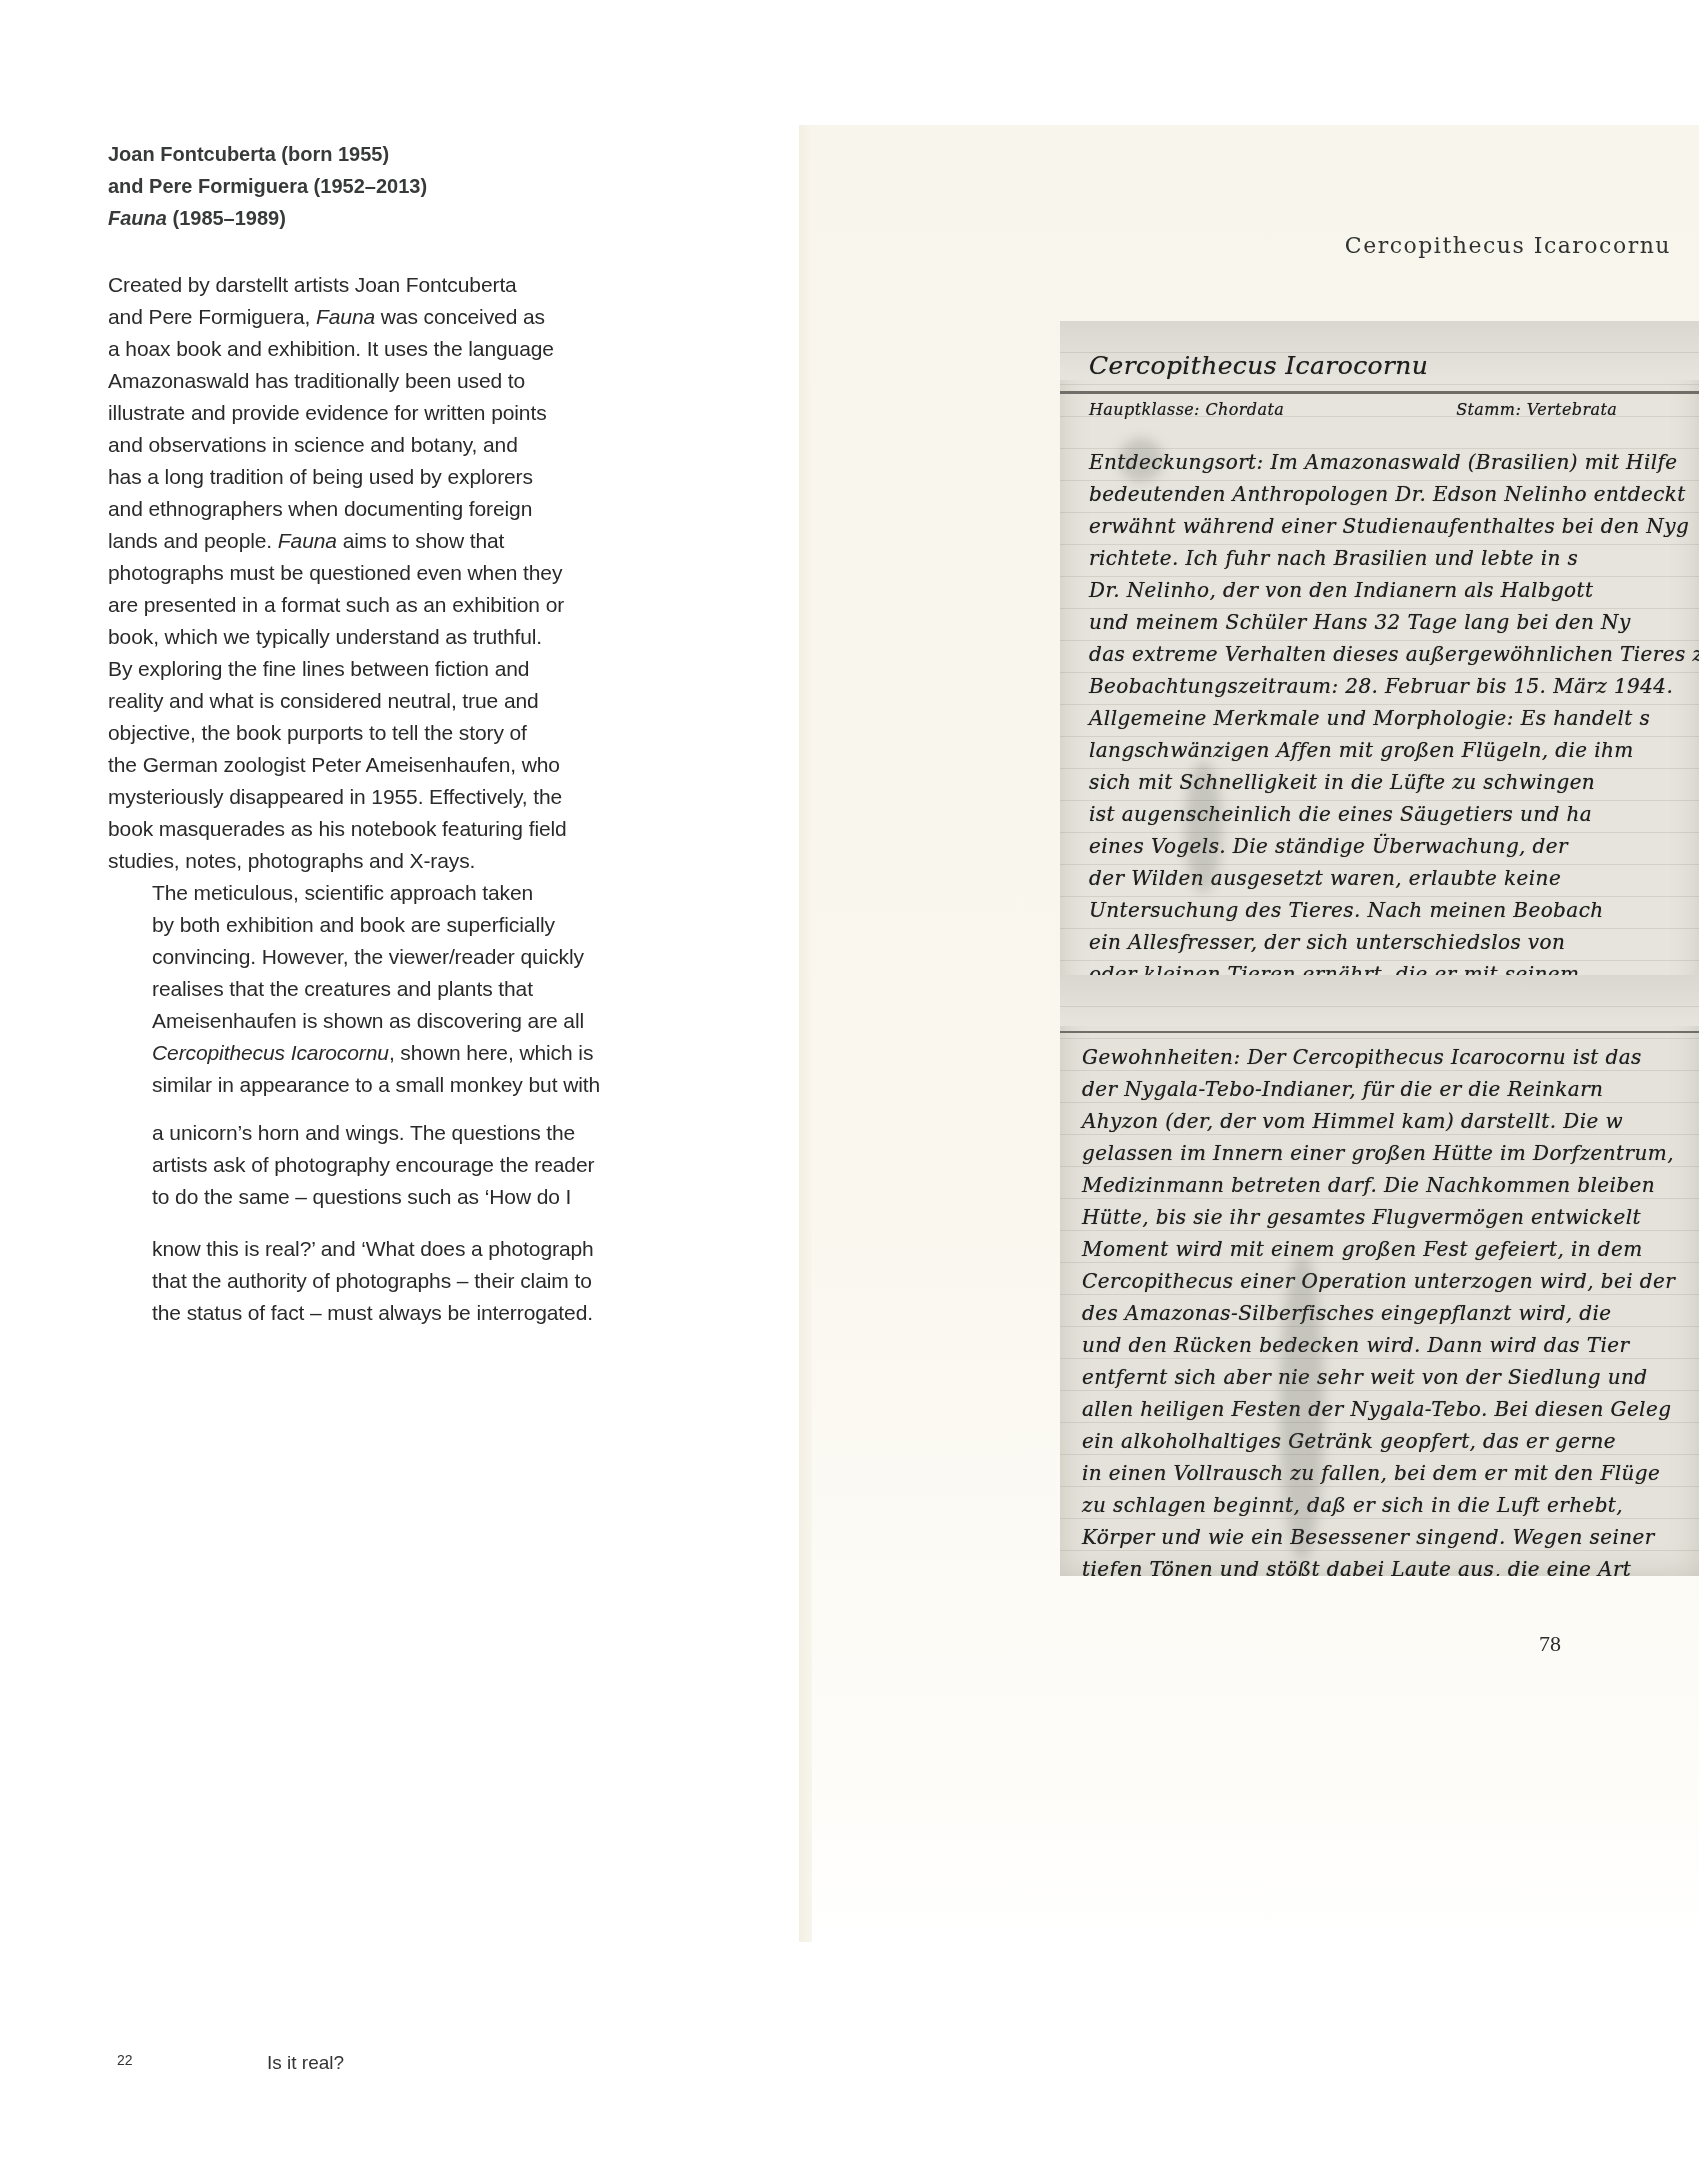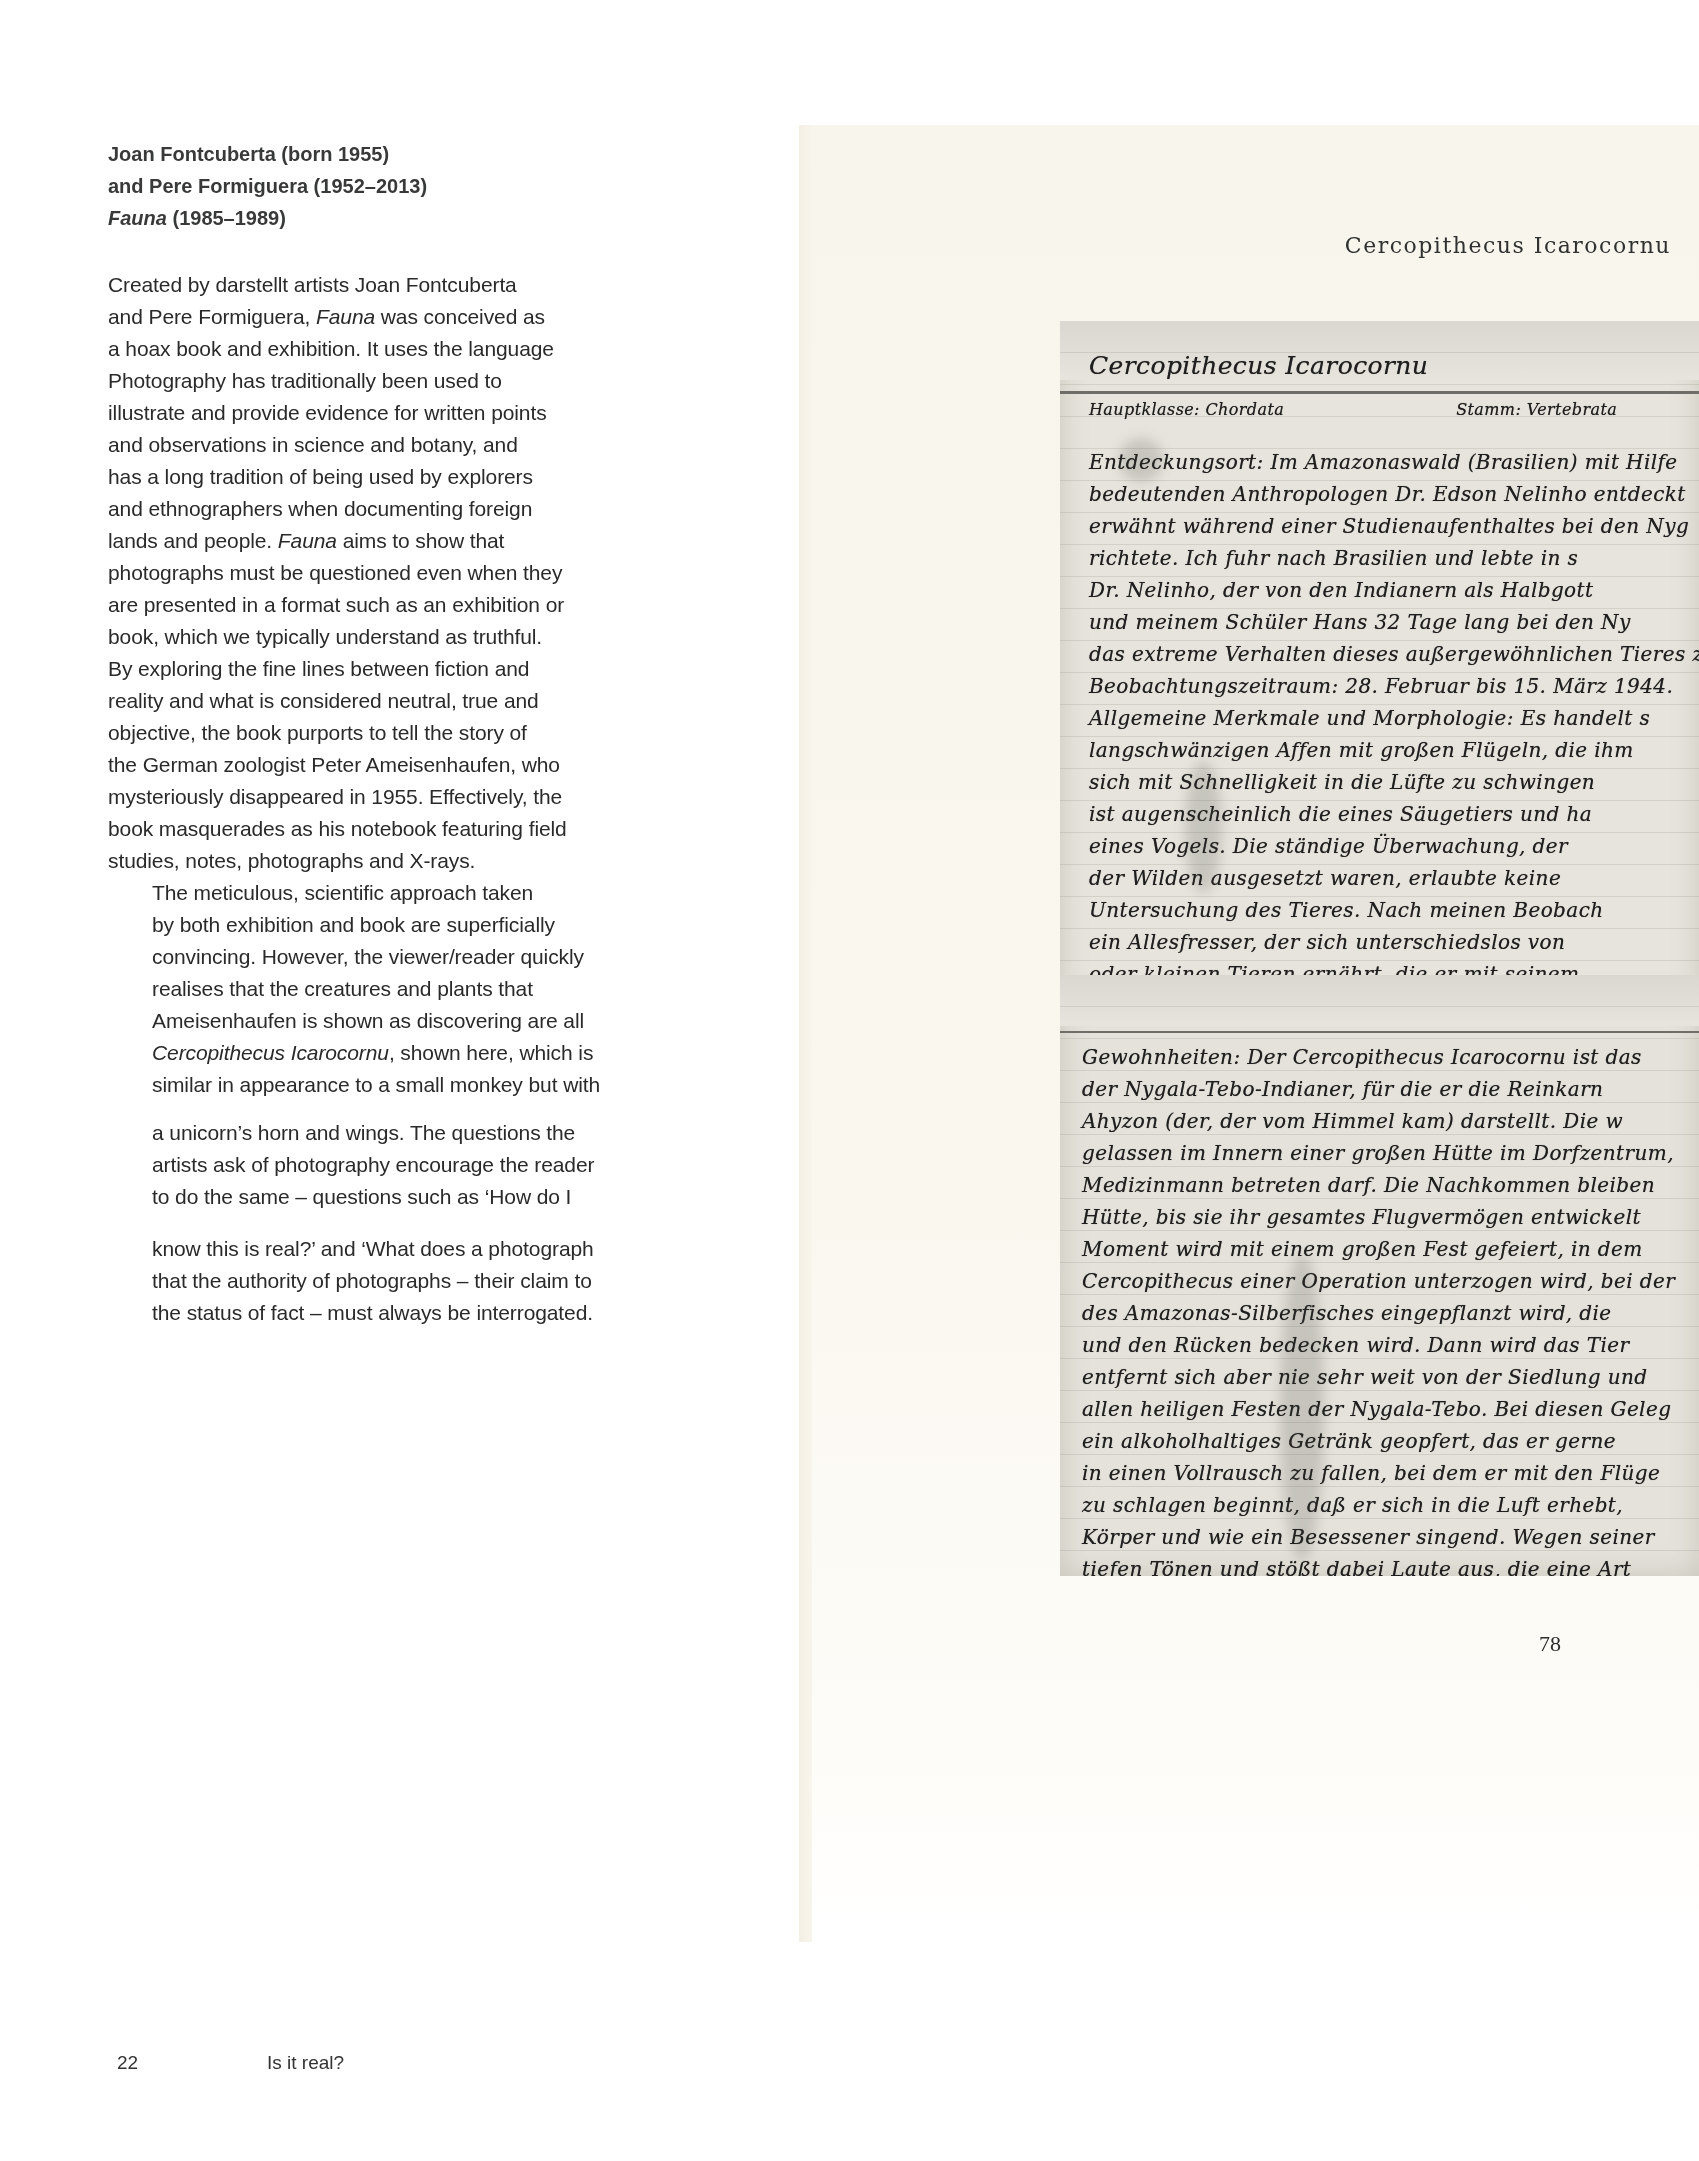--- a/index.html
+++ b/index.html
@@ -11,21 +11,21 @@
     }
     .left-col {
       position: absolute; left: 108px; top: 138px; width: 557px;
     }
     .heading { font-weight: bold; font-size: 20px; line-height: 32px; color: #383a3a; }
     .heading em { font-style: italic; }
     .body-text { margin-top: 35px; font-size: 21px; line-height: 32px; color: #2a2a2a; letter-spacing: -0.1px; }
     .body-text p { margin: 0; }
     .body-text p.indent { text-indent: 44px; }
     .body-text .line { display: block; white-space: nowrap; }
-    .footer-num { position: absolute; left: 117px; top: 2052px; font-size: 19px; color: #333; }
+    .footer-num { position: absolute; left: 117px; top: 2052px; font-size: 14px; color: #333; }
     .footer-title { position: absolute; left: 267px; top: 2052px; font-size: 19px; color: #333; }
 
     
     .scan {
       position: absolute; left: 799px; top: 125px; width: 901px; height: 1817px;
       background: linear-gradient(180deg, #f8f5ec 0%, #faf7ef 60%, #fdfcf8 90%, #ffffff 100%);
     }
     .scan::before {
       content: ""; position: absolute; left: 0; top: 0; bottom: 0; width: 13px;
       background: linear-gradient(90deg, #f3efe4, #f8f5ec);
@@ -71,21 +71,21 @@
   <div class="heading">
     <div>Joan Fontcuberta (born 1955)</div>
     <div>and Pere Formiguera (1952–2013)</div>
     <div><em>Fauna</em> <span>(1985–1989)</span></div>
   </div>
   <div class="body-text">
     <p id="para1">
         <span class="line" style="display: block;">Created by darstellt artists Joan Fontcuberta</span>
         <span class="line" style="display: block;">and Pere Formiguera, <em>Fauna</em> was conceived as</span>
         <span class="line" style="display: block;">a hoax book and exhibition. It uses the language</span>
-        <span class="line" style="display: block;">Photography has traditionally been used to</span>
+        <span class="line" style="display: block;">Amazonaswald has traditionally been used to</span>
         <span class="line" style="display: block;">illustrate and provide evidence for written points</span>
         <span class="line" style="display: block;">and observations in science and botany, and</span>
         <span class="line" style="display: block;">has a long tradition of being used by explorers</span>
         <span class="line" style="display: block;">and ethnographers when documenting foreign</span>
         <span class="line" style="display: block;">lands and people. <em>Fauna</em> aims to show that</span>
         <span class="line" style="display: block;">photographs must be questioned even when they</span>
         <span class="line" style="display: block;">are presented in a format such as an exhibition or</span>
         <span class="line" style="display: block;">book, which we typically understand as truthful.</span>
         <span class="line" style="display: block;">By exploring the fine lines between fiction and</span>
         <span class="line" style="display: block;">reality and what is considered neutral, true and</span>

